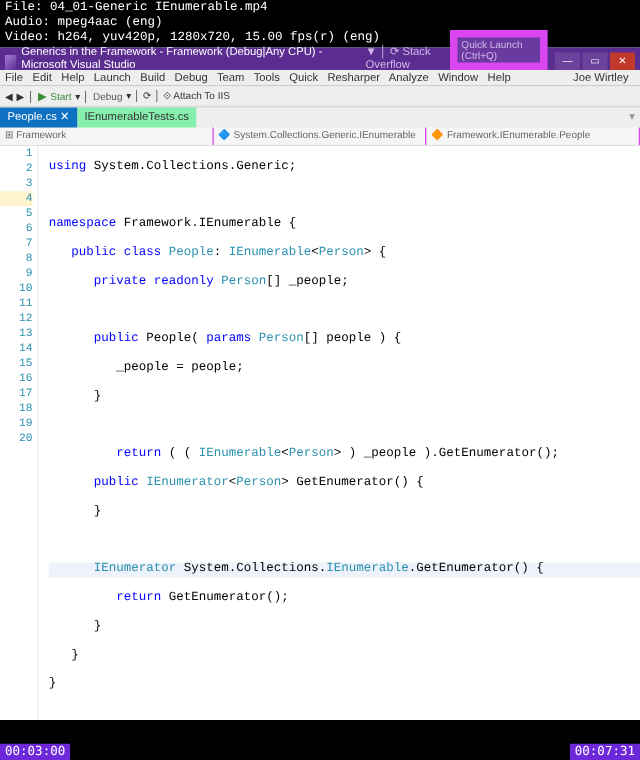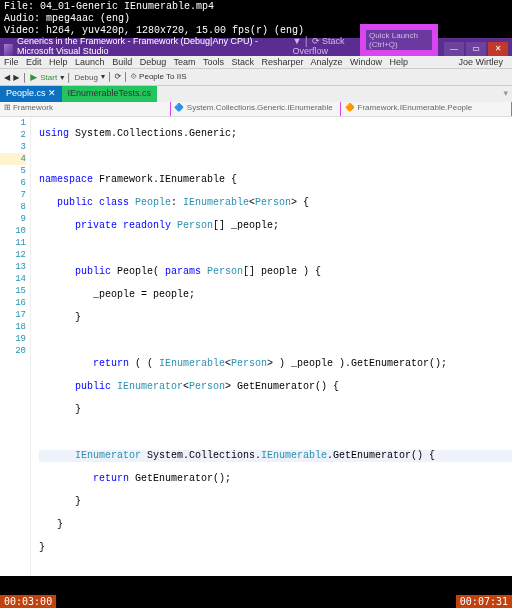--- a/index.html
+++ b/index.html
@@ -12,33 +12,33 @@
 .titlebar .win-btn.close{background:#c0392b}
 .search-launch{background:#6b3aa0;border:6px solid #d946ef;padding:1px 3px;font-size:8px;color:#d0b9e8;margin-left:auto;margin-right:6px}
 .menubar{background:#eee;border-bottom:1px solid #ccc;padding:1px 4px;font-size:9px;color:#333}
 .menubar span{margin-right:5px}
 .user-label{float:right;color:#333}
 .toolbar{background:#eee;border-bottom:1px solid #ccc;padding:1px 4px;font-size:8px;display:flex;align-items:center;gap:3px;color:#333;height:14px}
 .toolbar .btn-deb{color:#555}
 .toolbar .btn-start{color:#388e3c}
 .toolbar .arrow{color:#388e3c;font-size:9px}
 .doc-tabs{background:#eee;display:flex;font-size:9px;height:16px}
-.doc-tab{padding:2px 6px;color:#333;background:#22c55e}
+.doc-tab{padding:2px 6px;color:#333;background:#86efac}
 .doc-tab.active{background:#0e70c0;color:#fff}
 .doc-tab-right{margin-left:auto;padding:2px 4px;color:#999}
 .nav-bar{display:flex;background:#f5f5f5;border-bottom:1px solid #ddd;font-size:8px;color:#666;height:14px}
 .nav-bar .nav-half{flex:1;padding:1px 4px;border-right:1px solid #d946ef}
 .editor{background:#fff;display:flex;font-family:Consolas,"Courier New",monospace;font-size:10px;position:relative}
 .gutter{width:26px;text-align:right;color:#2b91af;padding:0 4px 0 0;background:#fff;border-right:1px solid #eee;font-size:9px}
 .gutter .gl{height:12px;line-height:12px}
 .gutter .gl.hl{background:#fff4ce}
 .code{flex:1;padding:0 0 0 8px;white-space:pre;overflow:hidden}
 .code .ln{height:12px;line-height:12px}
 .kw{color:#0000ff}.typ{color:#2b91af}
-.timecode{position:absolute;bottom:0;left:0;color:#fff;font-family:Consolas,monospace;font-size:10px;padding:1px 4px;background:#c2410c}
+.timecode{position:absolute;bottom:0;left:0;color:#fff;font-family:Consolas,monospace;font-size:10px;padding:1px 4px;background:#6d28d9}
 </style>
 </head>
 <body>
 
 <div class="metadata">
   <div>File: 04_01-Generic IEnumerable.mp4</div>
   <div>Audio: mpeg4aac (eng)</div>
   <div>Video: h264, yuv420p, 1280x720, 15.00 fps(r) (eng)</div>
 </div>
 
@@ -58,36 +58,36 @@
  </div>
  <div class="menubar">
   <span>File</span>
   <span>Edit</span>
   <span>Help</span>
   <span>Launch</span>
   <span>Build</span>
   <span>Debug</span>
   <span>Team</span>
   <span>Tools</span>
-  <span>Stack</span>
+  <span>Quick</span>
   <span>Resharper</span>
   <span>Analyze</span>
   <span>Window</span>
   <span>Help</span>
   <span class="user-label">Joe Wirtley</span>
  </div>
  <div class="toolbar">
   <span>◀</span>
   <span>▶</span>
   <span>│</span>
   <span class="arrow">▶</span>
   <span class="btn-start">Start</span>
   <span>▾ │</span>
   <span class="btn-deb">Debug</span>
-  <span>▾ │ ⟳ │ ⟐ <span>People To IIS</span></span>
+  <span>▾ │ ⟳ │ ⟐ <span>Attach To IIS</span></span>
  </div>
  <div class="doc-tabs">
   <div class="doc-tab active"><span>People.cs</span> ✕</div>
   <div class="doc-tab">IEnumerableTests.cs</div>
   <div class="doc-tab-right">▾</div>
  </div>
  <div class="nav-bar">
   <div class="nav-half">⊞ <span>Framework</span></div>
   <div class="nav-half">🔷 <span>System.Collections.Generic.IEnumerable</span></div>
   <div class="nav-half">🔶 <span>Framework.IEnumerable.People</span></div>

